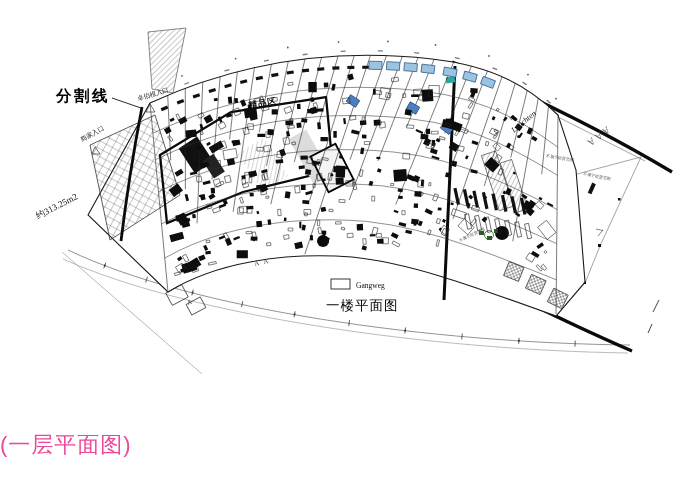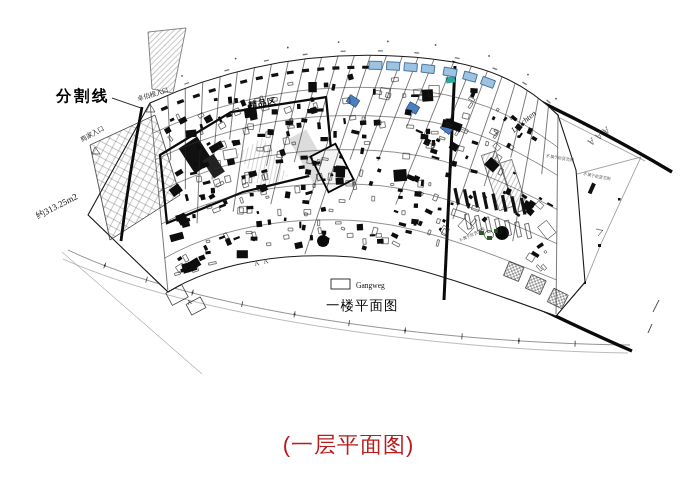--- a/index.html
+++ b/index.html
@@ -1,22 +1,22 @@
 <!DOCTYPE html>
 <html><head>
 <meta charset="utf-8">
 <style>
   html,body{margin:0;padding:0;background:#ffffff;}
   body{width:697px;height:481px;overflow:hidden;font-family:"Liberation Serif", serif;}
   .stage{position:relative;width:697px;height:387px;background:#fff;}
   svg text{user-select:none;}
   .caption{
-    position:absolute;left:0;top:430px;width:100%;text-align:center;
+    position:absolute;left:0;top:430px;width:100%;
     font-family:"Liberation Sans", sans-serif;
-    font-size:22px;color:#b91c1c;letter-spacing:1px;
+    font-size:22px;color:#ec4899;letter-spacing:1px;
   }
 </style>
 </head>
 <body>
 
 <div class="stage">
   <svg id="plan-svg" width="697" height="481" viewBox="0 0 697 481">
     <defs>
       <pattern id="hatch45" width="4" height="4" patternUnits="userSpaceOnUse" patternTransform="rotate(45)">
         <line x1="0" y1="0" x2="0" y2="4" stroke="#444" stroke-width="0.6"></line>

